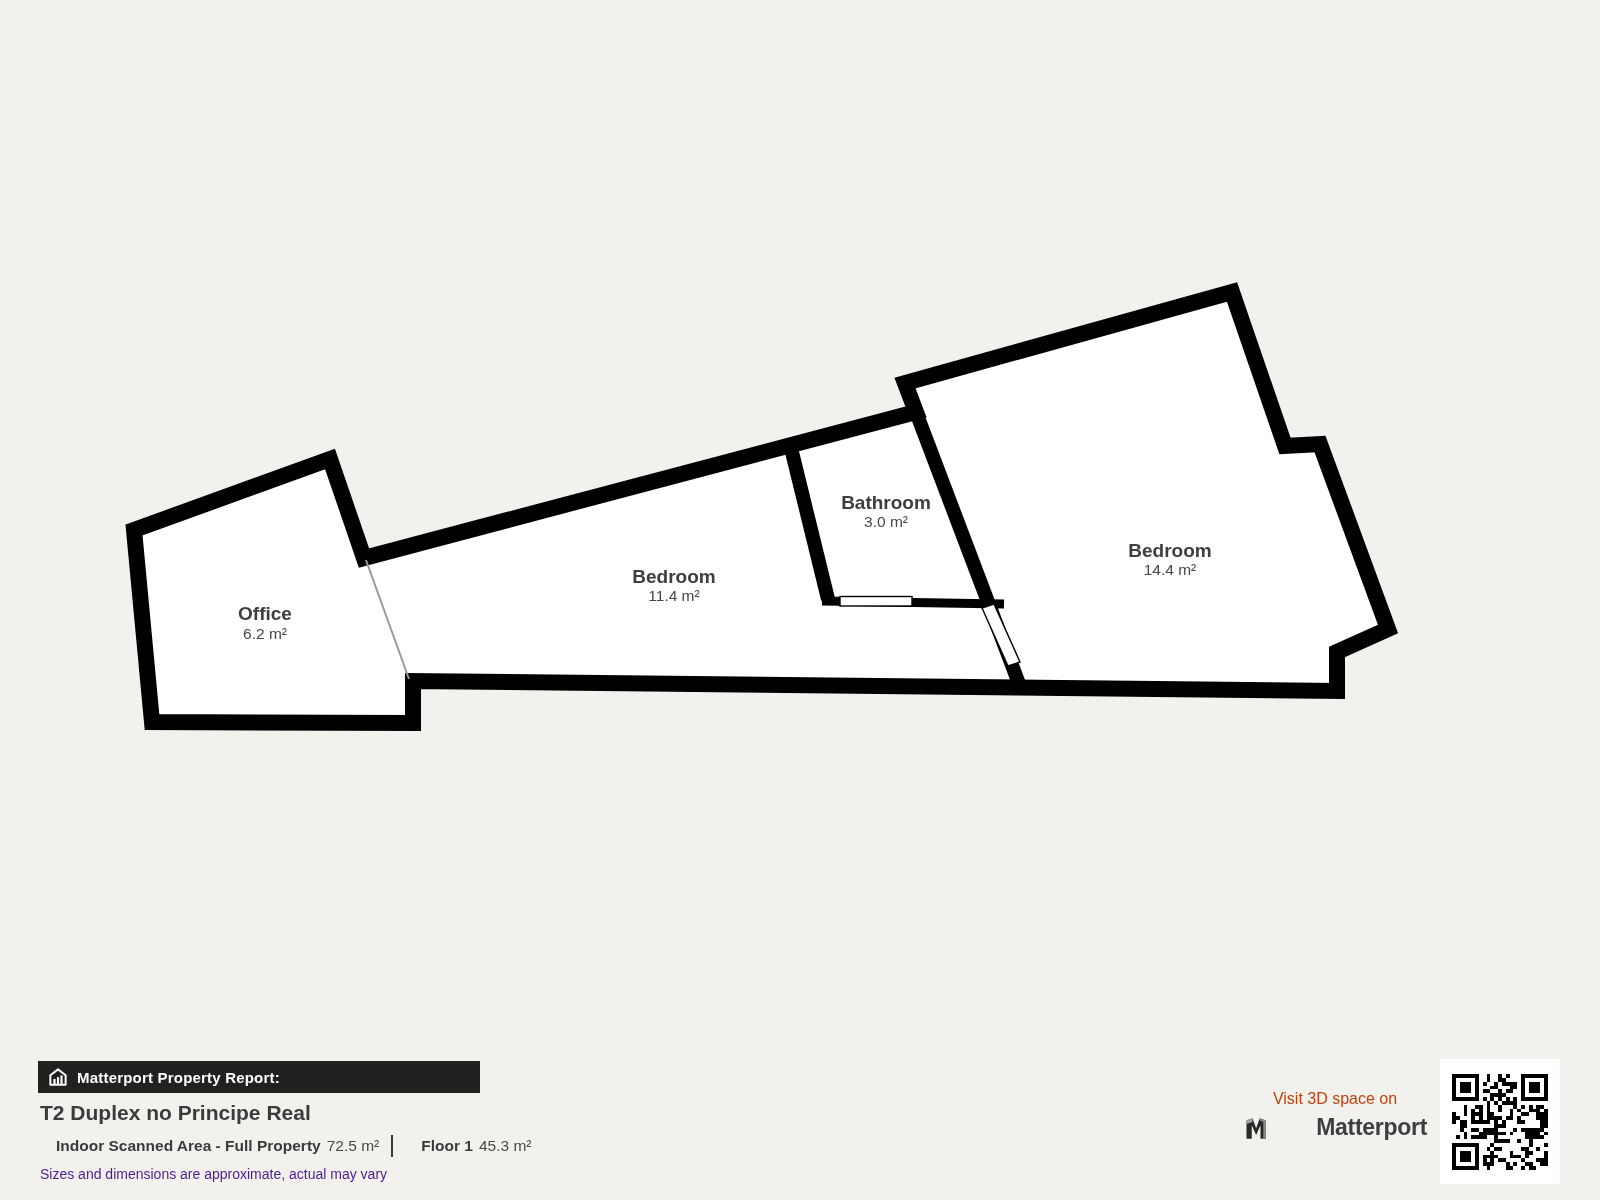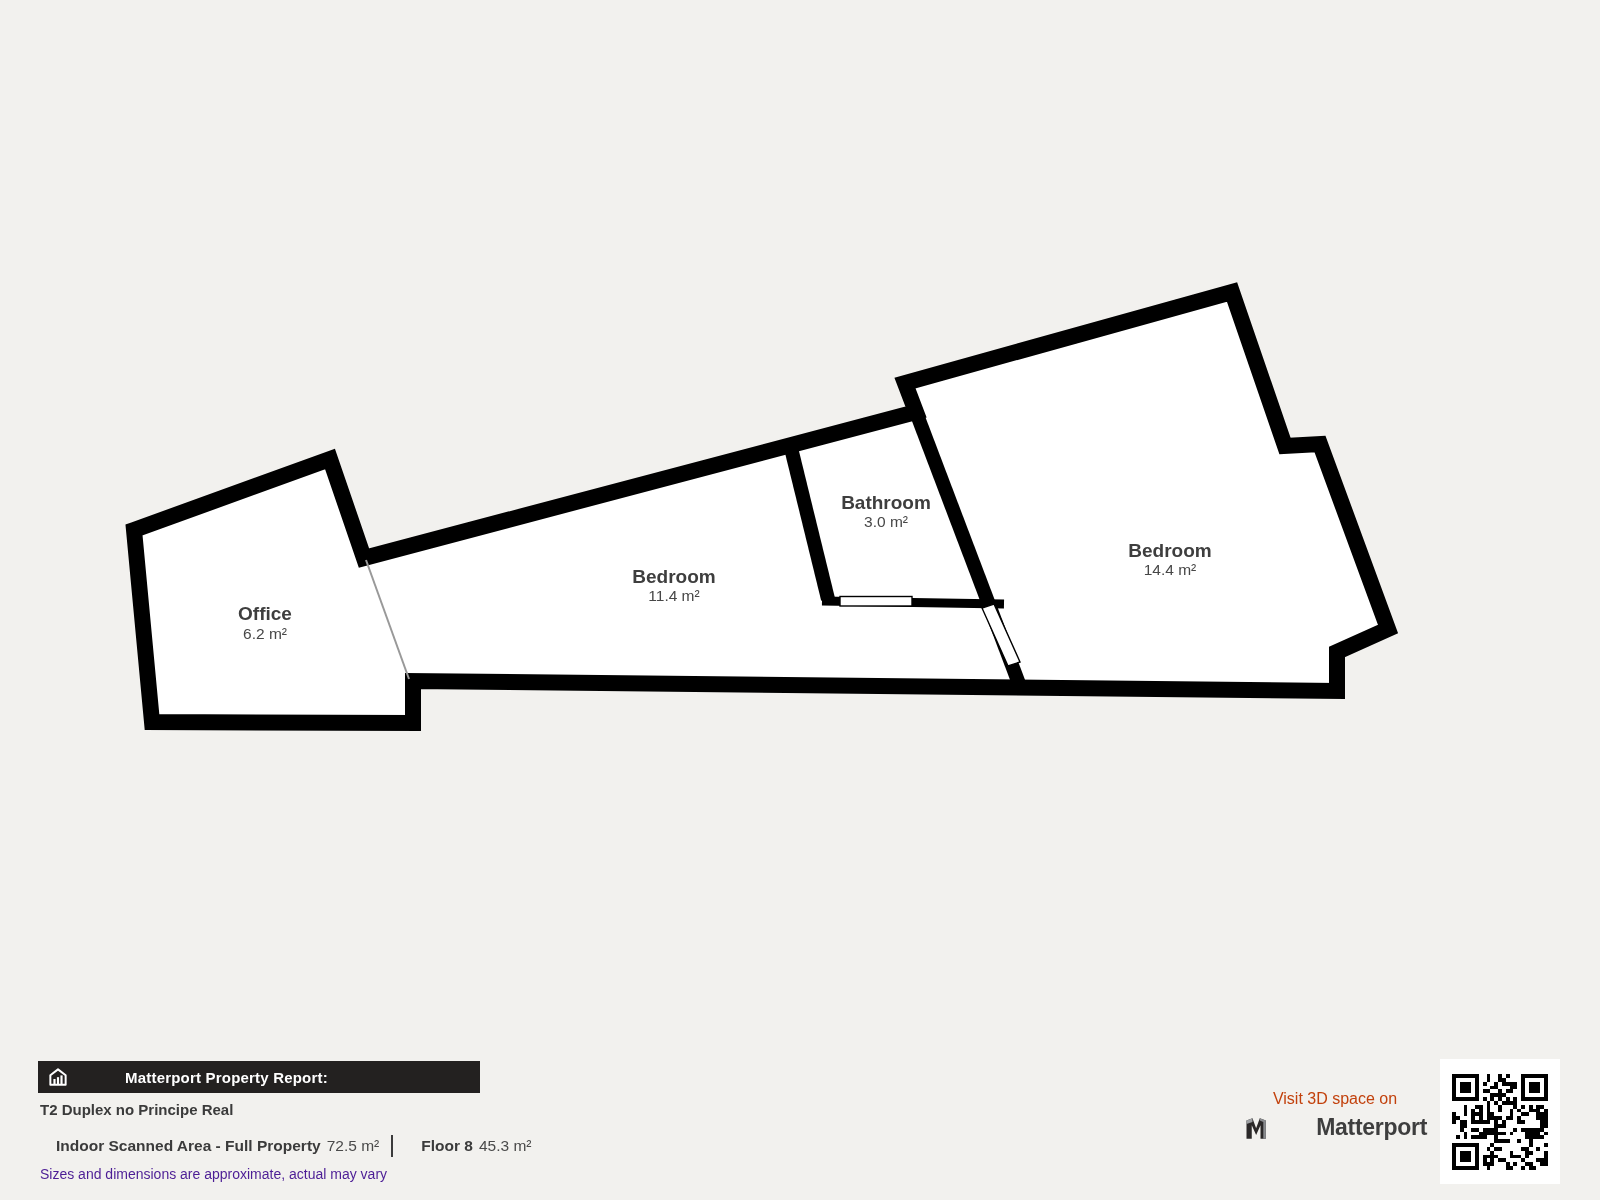--- a/index.html
+++ b/index.html
@@ -3,22 +3,22 @@
 <meta charset="utf-8">
 <style>
   html,body{margin:0;padding:0;background:#f2f1ee;}
   .stage{position:relative;width:1600px;height:1200px;background:#f2f1ee;overflow:hidden;
          font-family:"Liberation Sans",sans-serif;}
   .plan{position:absolute;left:0;top:0;width:1600px;height:1200px;}
   .rt{font-family:"Liberation Sans",sans-serif;font-size:19px;font-weight:700;fill:#3e3e3e;text-anchor:middle;}
   .ra{font-family:"Liberation Sans",sans-serif;font-size:15.5px;font-weight:400;fill:#474747;text-anchor:middle;}
   .report-bar{position:absolute;left:38px;top:1061px;width:442px;height:32px;background:#232120;
               display:flex;align-items:center;gap:10px;padding-left:11px;box-sizing:border-box;}
-  .report-bar .bar-label{color:#ffffff;font-size:15px;font-weight:700;letter-spacing:.2px;margin-left:48px;}
-  .title{position:absolute;left:40px;top:1101px;font-size:15px;font-weight:700;color:#3b3b3b;}
+  .report-bar .bar-label{color:#ffffff;font-size:15px;font-weight:700;letter-spacing:.2px;}
+  .title{position:absolute;left:40px;top:1101px;font-size:21px;font-weight:700;color:#3b3b3b;}
   .stats{position:absolute;left:40px;top:1135px;display:flex;align-items:center;font-size:15.5px;color:#3b3b3b;white-space:nowrap;}
   .stats .b{font-weight:700;margin-right:6px;margin-left:16px;}
   .stats .v{font-weight:400;color:#4a4a4a;}
   .vdiv{width:2px;height:22px;background:#3b3b3b;margin:0 12px;}
   .disclaimer{position:absolute;left:40px;top:1166px;font-size:14px;color:#4c1d95;}
   .cta{position:absolute;left:1243px;top:1090px;width:184px;text-align:center;}
   .cta-line{font-size:16px;color:#c2410c;}
   .brand-row{display:flex;align-items:center;justify-content:center;gap:7px;margin-top:5px;}
   .brand-row .wordmark{font-size:23px;font-weight:700;color:#3e3e3e;letter-spacing:-.3px;margin-left:40px;}
   .qr{position:absolute;left:1440px;top:1059px;width:120px;height:125px;background:#ffffff;
@@ -63,21 +63,21 @@
     </svg>
     <span class="bar-label">Matterport Property Report:</span>
   </div>
 
   <div class="title">T2 Duplex no Principe Real</div>
 
   <div class="stats">
     <span class="b">Indoor Scanned Area - Full Property</span>
     <span class="v">72.5 m²</span>
     <span class="vdiv"></span>
-    <span class="b">Floor 8</span>
+    <span class="b">Floor 1</span>
     <span class="v">45.3 m²</span>
   </div>
 
   <div class="disclaimer">Sizes and dimensions are approximate, actual may vary</div>
 
   <div class="cta">
     <div class="cta-line">Visit 3D space on</div>
     <div class="brand-row">
       <svg width="28" height="28" viewBox="0 0 30 30">
         <path d="M4,28.5 L4,7.5 L10.8,5 L15,16.5 L19.2,5 L26,7.5 L26,28.5 L20,28.5 L20,13 L15,24 L10,13 L10,28.5 Z" fill="#2b2828"></path>

